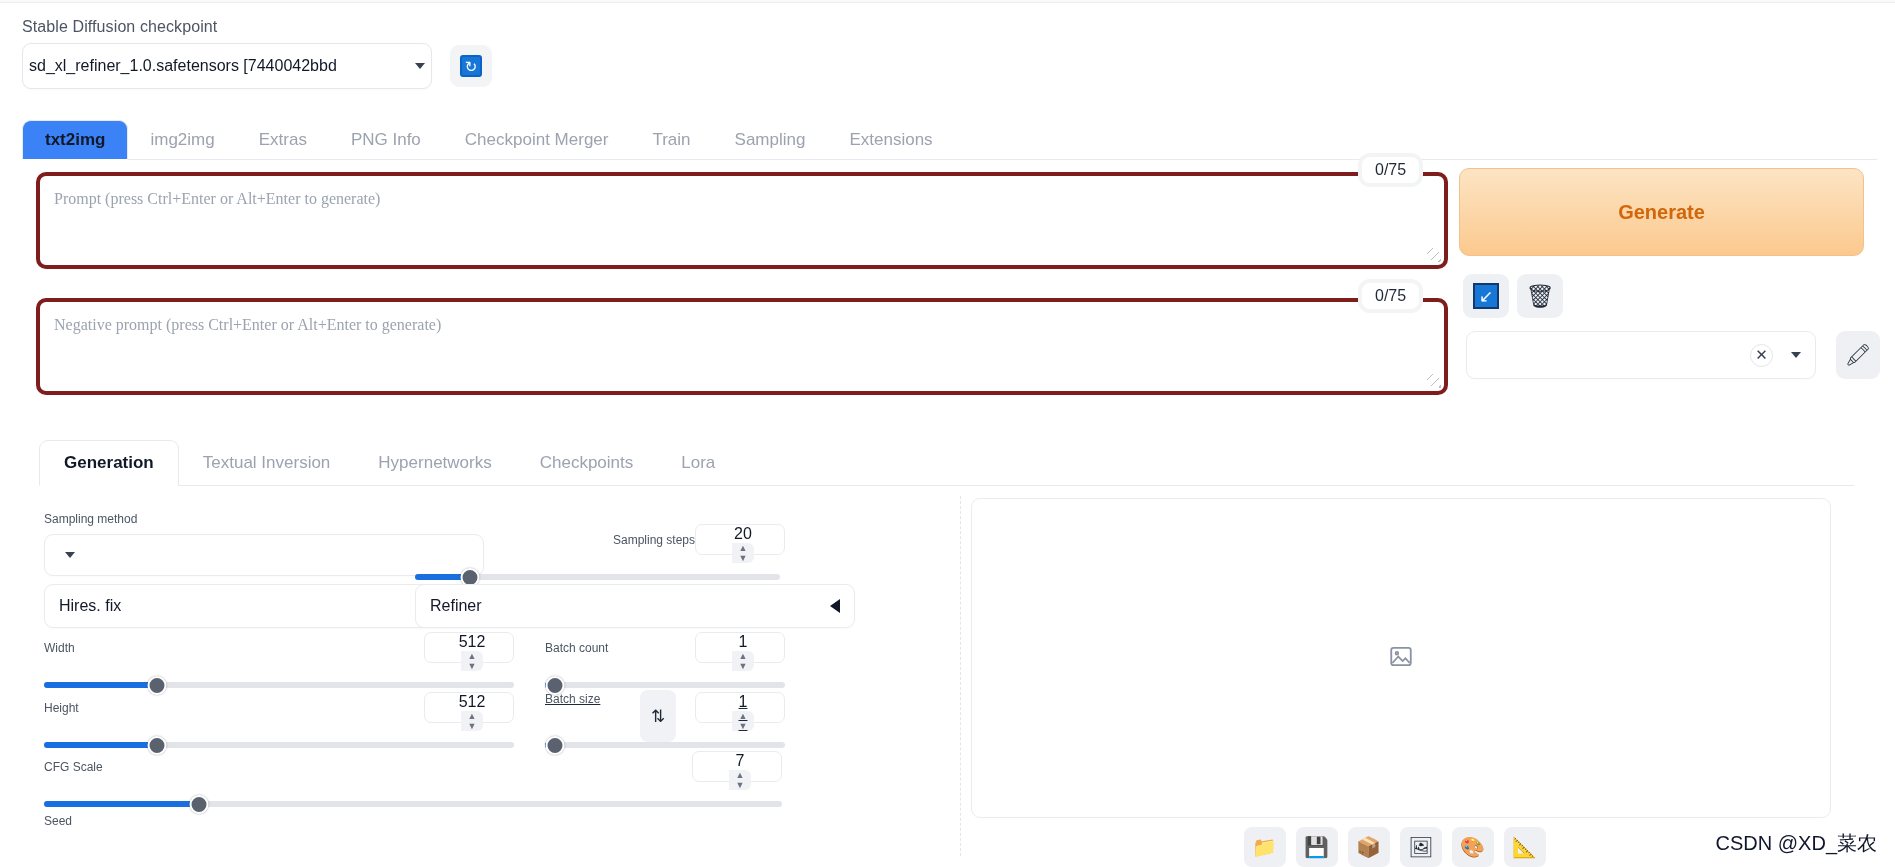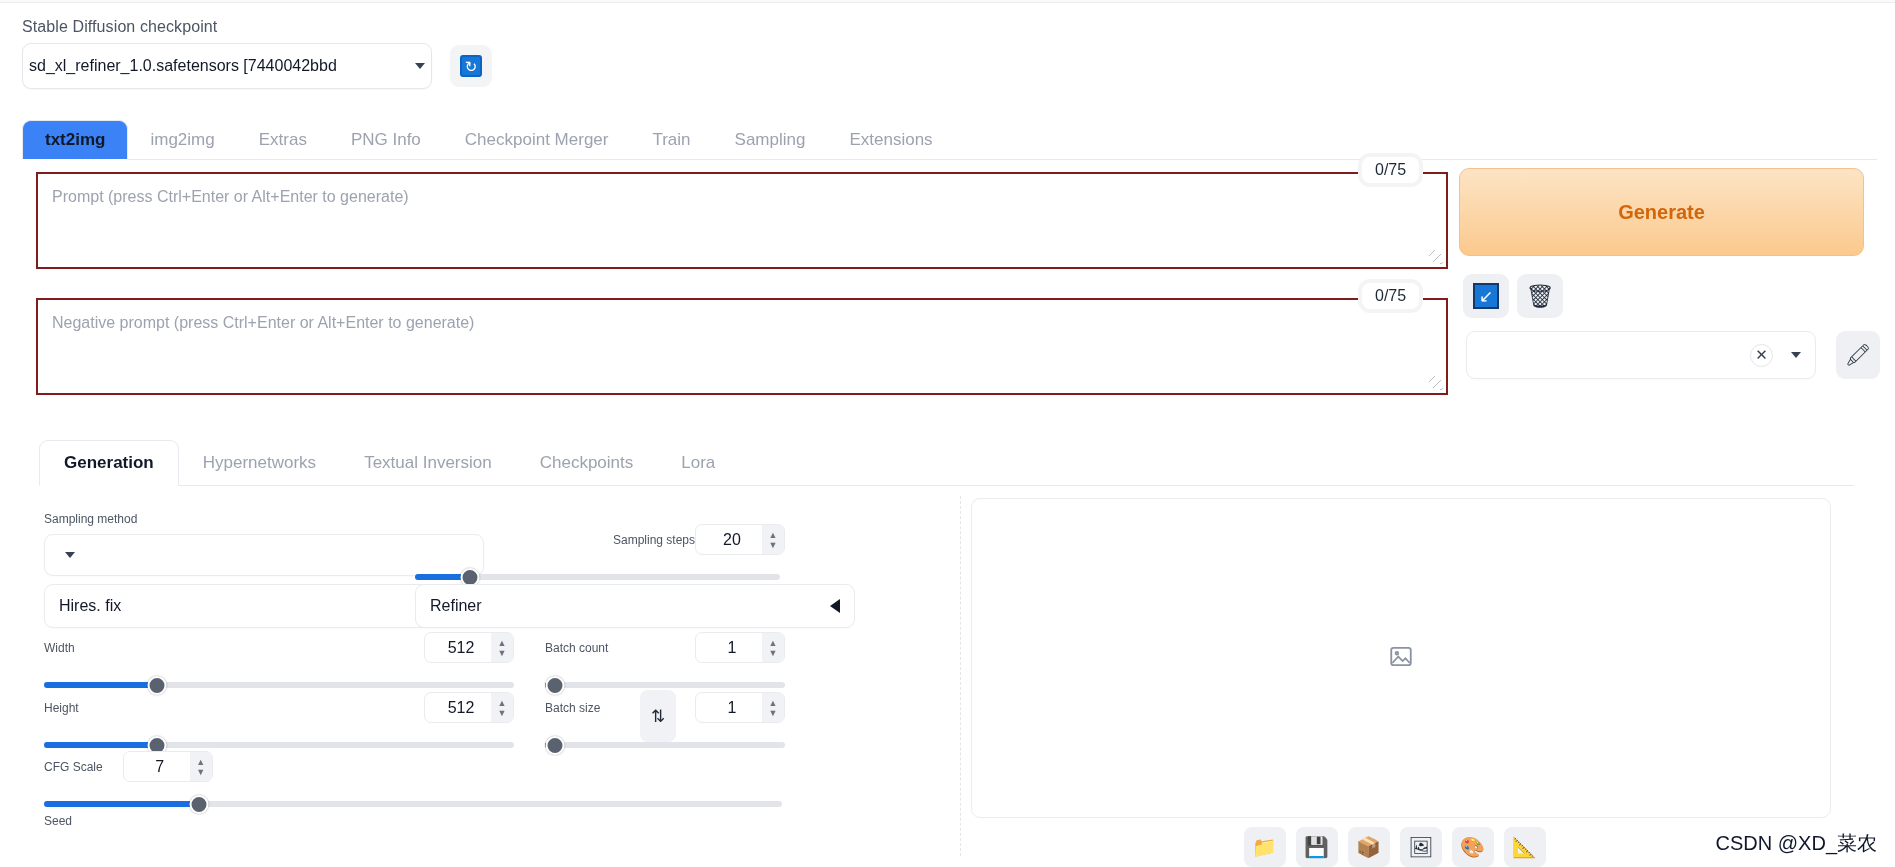--- a/index.html
+++ b/index.html
@@ -37,22 +37,23 @@
           border-bottom: 1px solid #e7e9ee; display: flex; align-items: flex-end; gap: 0; }
   .tab { padding: 9px 22px; font-size: 17px; color: #9ca3af; cursor: pointer; white-space: nowrap; }
   .tab.active {
     color: #111827; font-weight: 700; background: #3b82f6;
     border: 1px solid #e7e9ee; border-bottom: 1px solid #fff;
     border-radius: 9px 9px 0 0; margin-bottom: -1px; padding: 9px 22px;
   }
 
   
   .prompt-box {
-    position: absolute; border: 2px solid #7f1d1d; border-radius: 0; background: #fff;
+    position: absolute; border: 4px solid #7f1d1d; border-radius: 10px; background: #fff;
     box-shadow: 0 1px 2px rgba(0,0,0,.02);
+    font-family: Liberation Serif, serif;
   }
   .prompt-box .ph { position: absolute; left: 14px; top: 14px; color: #9ca3af; font-size: 16px; }
   .resize-grip { position: absolute; right: 3px; bottom: 3px; width: 14px; height: 14px;
     background:
       linear-gradient(135deg, transparent 0 45%, #b9bec7 45% 55%, transparent 55% 100%) 0 0/6px 6px no-repeat,
       linear-gradient(135deg, transparent 0 45%, #b9bec7 45% 55%, transparent 55% 100%) 4px 4px/8px 8px no-repeat,
       linear-gradient(135deg, transparent 0 45%, #b9bec7 45% 55%, transparent 55% 100%) 8px 8px/10px 10px no-repeat;
   }
   .token-pill {
     position: absolute; background: #fff; border-radius: 8px; padding: 4px 13px;
@@ -104,21 +105,21 @@
   .accordion {
     width: 440px; height: 44px; border: 1px solid #e9ebef; border-radius: 9px; background: #fff;
     display: flex; align-items: center; padding: 0 14px; font-size: 16px; color: #111827;
     box-shadow: 0 1px 2px rgba(0,0,0,.02);
   }
   .accordion .val { flex: 1; }
   .caret-left { width: 0; height: 0; border-top: 7px solid transparent; border-bottom: 7px solid transparent; border-right: 10px solid #111827; }
 
   .num-box {
     width: 90px; height: 31px; border: 1px solid #e9ebef; border-radius: 7px; background: #fff;
-    display: flex; align-items: center; font-size: 16px; color: #111827; padding-left: 6px;
+    display: flex; align-items: center; font-size: 16px; color: #111827; padding-left: 6px; flex-direction: column;
   }
   .num-box .nv { flex: 1; text-align: center; }
   .spin { display: flex; flex-direction: column; align-items: center; justify-content: center;
           width: 22px; height: 29px; background: #f1f2f5; border-radius: 0 6px 6px 0; color: #6b7280; font-size: 9px; line-height: 10px; }
 
   .slider { position: relative; height: 18px; }
   .slider .track { position: absolute; left: 0; right: 0; top: 6px; height: 6px; border-radius: 3px; background: #e2e4e9; }
   .slider .fill { position: absolute; left: 0; top: 6px; height: 6px; border-radius: 3px; background: #1a6fe0; }
   .slider .knob { position: absolute; top: 0; width: 19px; height: 19px; border-radius: 50%; background: #5a6270; border: 2px solid #fff; box-shadow: 0 0 2px rgba(0,0,0,.35); transform: translateX(-50%); }
 
@@ -189,22 +190,22 @@
 <div class="styles-select">
   <span class="x-circle">✕</span>
   <span class="caret-down"></span>
 </div>
 <div class="paint-btn">
   <span>🖍</span>
 </div>
 
 <div class="subtabs">
   <div class="subtab active">Generation</div>
+  <div class="subtab">Textual Inversion</div>
   <div class="subtab">Hypernetworks</div>
-  <div class="subtab">Textual Inversion</div>
   <div class="subtab">Checkpoints</div>
   <div class="subtab">Lora</div>
 </div>
 
 <div class="panel-left">
 
   <div style="position:absolute; left:5px; top:16px;">
     <div class="field-label">Sampling method</div>
     <div class="select-box" style="margin-top:8px;">
       <span class="caret-down"></span>
@@ -274,36 +275,36 @@
       </span>
     </div>
     <div class="slider" style="margin-top:13px; width:240px;">
       <div class="track"></div>
       <div class="fill" style="width:2%;"></div>
       <div class="knob" style="left:4%;"></div>
     </div>
   </div>
 
   <div style="position:absolute; left:506px; top:196px; width:240px;">
-    <div style="display:flex; align-items:center; justify-content:space-between;">
+    <div style="display:flex; justify-content:space-between;text-decoration:underline;">
       <span class="field-label">Batch size</span>
       <span class="num-box">
         <span class="nv">1</span>
         <span class="spin">▲<br>▼</span>
       </span>
     </div>
     <div class="slider" style="margin-top:13px; width:240px;">
       <div class="track"></div>
       <div class="fill" style="width:2%;"></div>
       <div class="knob" style="left:4%;"></div>
     </div>
   </div>
 
   <div style="position:absolute; left:5px; top:255px; width:738px;">
-    <div style="display:flex; align-items:center; justify-content:flex-start;gap:20px;">
+    <div style="display:flex; align-items:center; justify-content:space-between;gap:20px;">
       <span class="field-label">CFG Scale</span>
       <span class="num-box">
         <span class="nv">7</span>
         <span class="spin">▲<br>▼</span>
       </span>
     </div>
     <div class="slider" style="margin-top:13px; width:738px;">
       <div class="track"></div>
       <div class="fill" style="width:21%;"></div>
       <div class="knob" style="left:21%;"></div>

